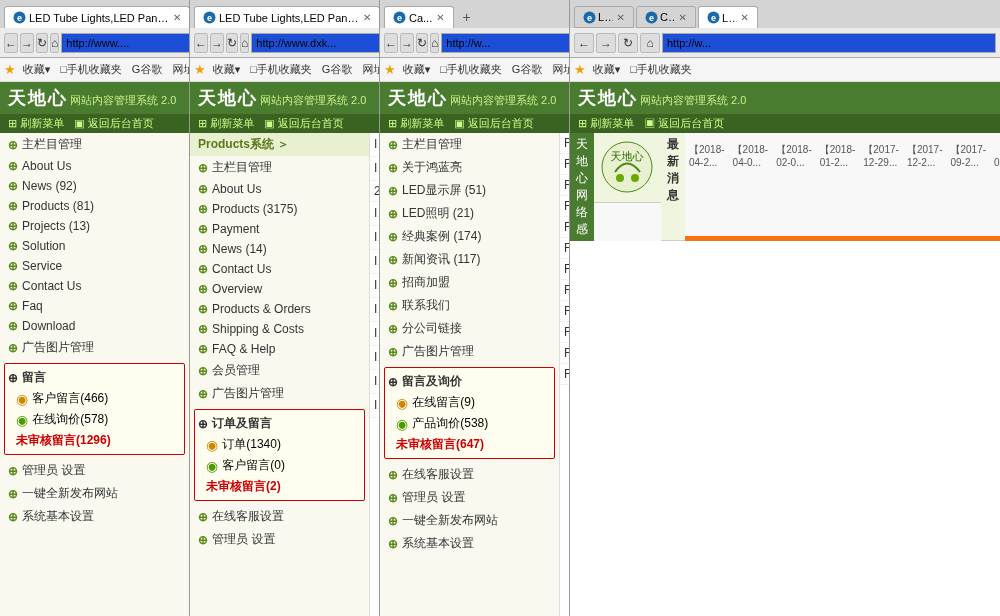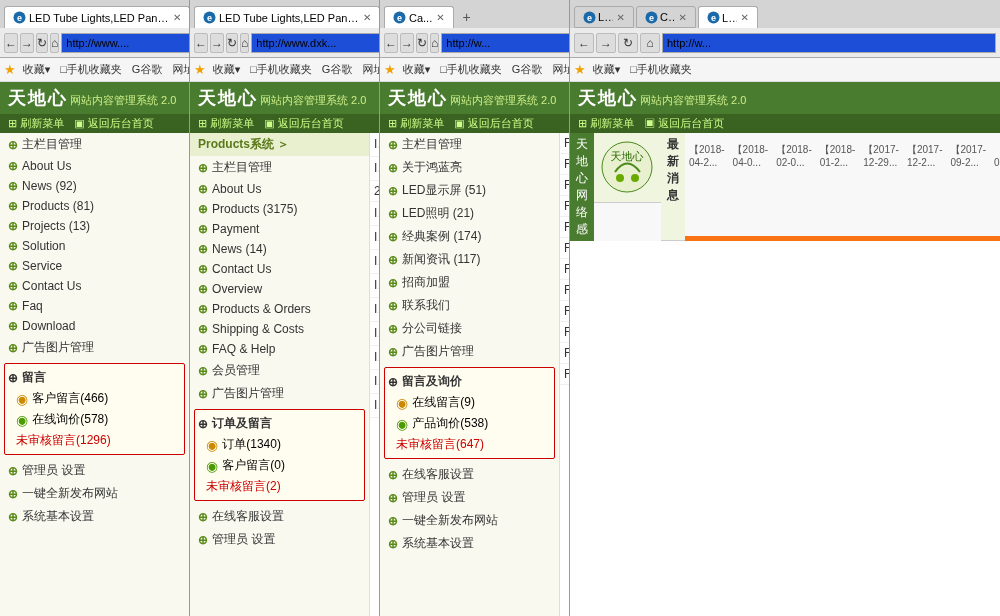--- a/index.html
+++ b/index.html
@@ -40,21 +40,21 @@
     .sidebar { width: 185px; background: #f9f9f0; border-right: 1px solid #ddd; overflow-y: auto; flex-shrink: 0; }
     .sidebar-item { padding: 3px 8px; font-size: 12px; color: #333; cursor: pointer; display: flex; align-items: center; gap: 4px; white-space: nowrap; }
     .sidebar-plus { color: #5a8a1a; font-size: 12px; font-weight: bold; }
     .sidebar-dot { color: #cc8800; font-size: 14px; }
     .sidebar-dot-green { color: #4a9a00; font-size: 14px; }
 
     
     .section-box { border: 1px solid #cc0000; margin: 4px; border-radius: 2px; padding: 3px; background: #fffdf0; }
     .section-title { color: #333; font-weight: bold; padding: 2px 0; display: flex; align-items: center; gap: 4px; }
     .section-item { padding: 2px 8px; display: flex; align-items: center; gap: 4px; }
-    .red-text { color: #cc0000; font-weight: normal; }
+    .red-text { color: #cc0000; font-weight: bold; }
 
     
     .content-area { flex: 1; overflow-y: auto; padding: 4px; background: #fff; }
     .content-item { padding: 3px 4px; font-size: 12px; color: #333; border-bottom: 1px solid #f0f0f0; white-space: nowrap; overflow: hidden; text-overflow: ellipsis; }
 
     
     .prod-breadcrumb { background: #e8f0d0; padding: 3px 8px; font-size: 12px; color: #5a7a1a; font-weight: bold; display: flex; align-items: center; gap: 4px; }
 
     
     .date-item { padding: 10px 4px; font-size: 10px; color: #555; border-bottom: 5px solid #f97316; }

